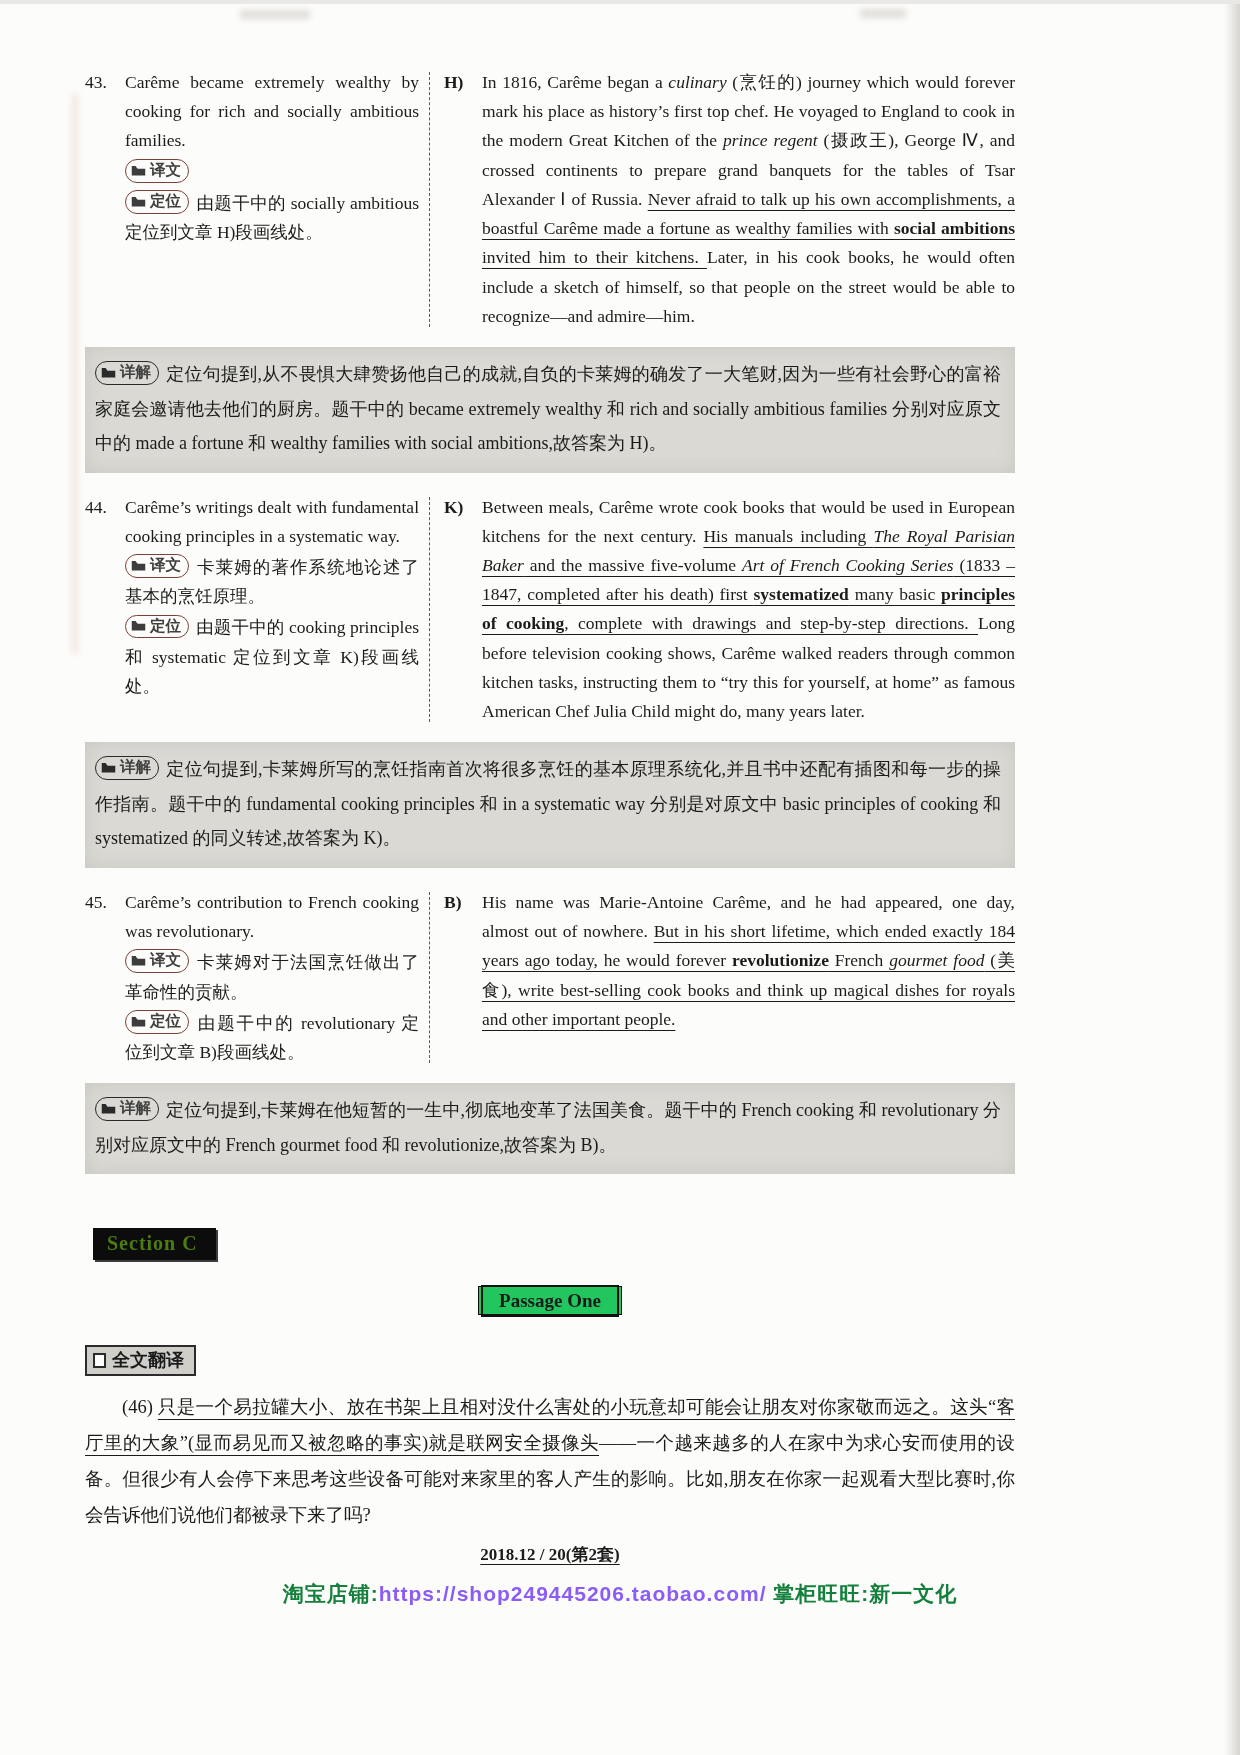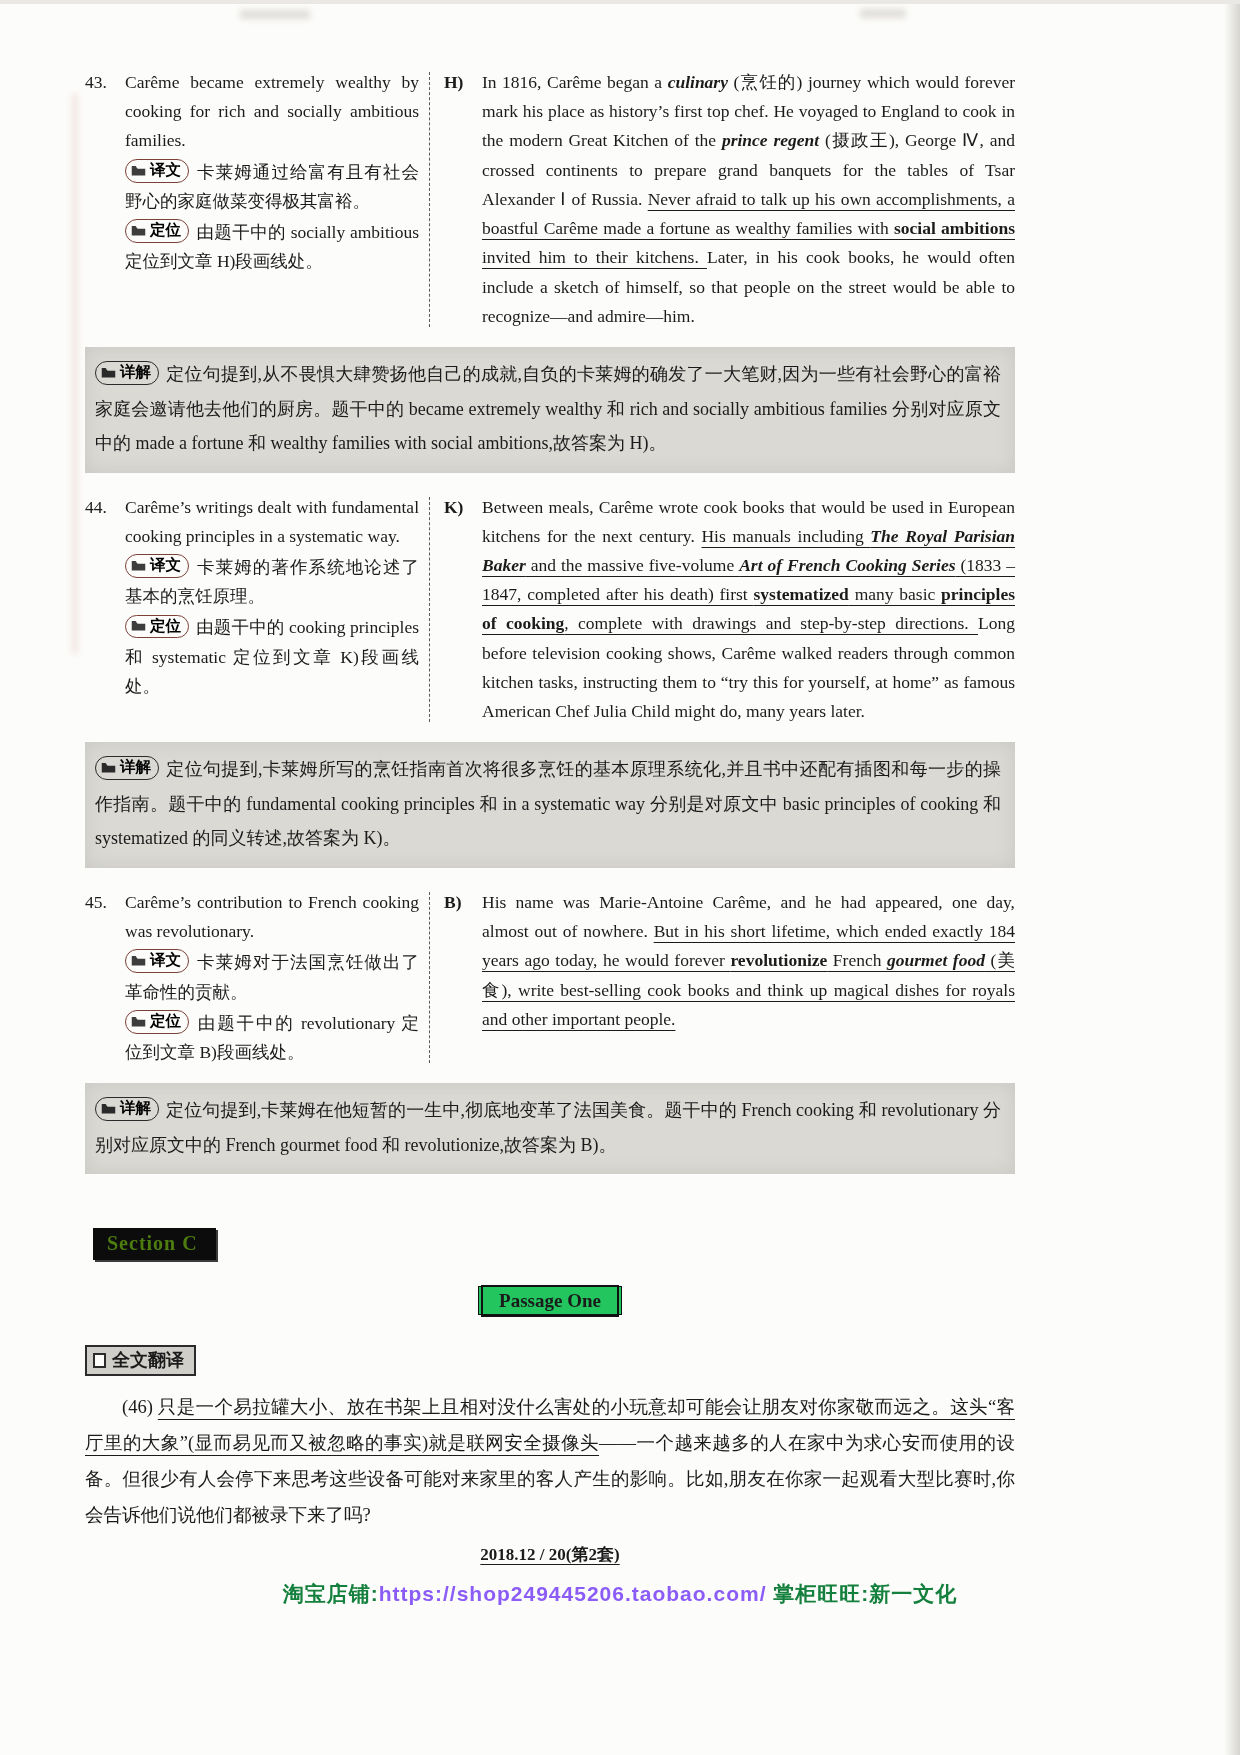--- a/index.html
+++ b/index.html
@@ -31,27 +31,27 @@
   .stmt{ text-align:justify; }
   .para{ text-align:justify; }
   .anno{ text-align:justify; margin-top:2px; }
 
   
   .pill{
     display:inline-flex; align-items:center; gap:4px;
     border:1.6px solid #7c4038; border-radius:12px;
     padding:0 7px 1px 5px; margin-right:7px;
     font-size:15.5px; font-weight:bold; line-height:1.35;
-    vertical-align:2px; white-space:nowrap; color:#000000;
+    vertical-align:2px; white-space:nowrap; color:#404040;
   }
   .pill-dark{ border-color:#2a2a2a; }
   .folder-svg{ width:15px; height:11px; display:inline-block; }
 
   .b{ font-weight:bold; }
-  .i{ font-style:italic;font-weight:bold; }
+  .i{ font-style:italic; }
   .u{ text-decoration:underline; text-decoration-thickness:1.4px; text-underline-offset:5px; }
 
   
   .explain{
     background:#dad9d4; margin:16px 0 20px 0; padding:10px 14px 12px 10px;
     font-size:18px; line-height:1.92; text-align:justify;
     box-shadow:inset 0 0 18px rgba(120,118,110,.18);
   }
 
   
@@ -105,21 +105,21 @@
         <div class="q-grid">
           <span class="q-num">43.</span>
           <div>
             <p class="stmt">Carême became extremely wealthy by cooking for rich and socially ambitious families.</p>
             <p class="anno">
               <span class="pill">
                   <svg class="folder-svg" viewBox="0 0 20 14">
                     <path d="M1 2.5 h6 l2 2.2 h10 v9 H1 z M1 2.5 V1 h5.2 l1.3 1.5 z" fill="#3d3d3d"></path>
                   </svg>
                   <span>译文</span>
-                </span><span>卡莱姆通过给富有且有社会野心的家庭做菜变得极其富裕。</span>
+                </span>
             </p>
             <p class="anno">
               <span class="pill">
                   <svg class="folder-svg" viewBox="0 0 20 14">
                     <path d="M1 2.5 h6 l2 2.2 h10 v9 H1 z M1 2.5 V1 h5.2 l1.3 1.5 z" fill="#3d3d3d"></path>
                   </svg>
                   <span>定位</span>
                 </span><span>由题干中的 socially ambitious 定位到文章 H)段画线处。</span>
             </p>
           </div>

